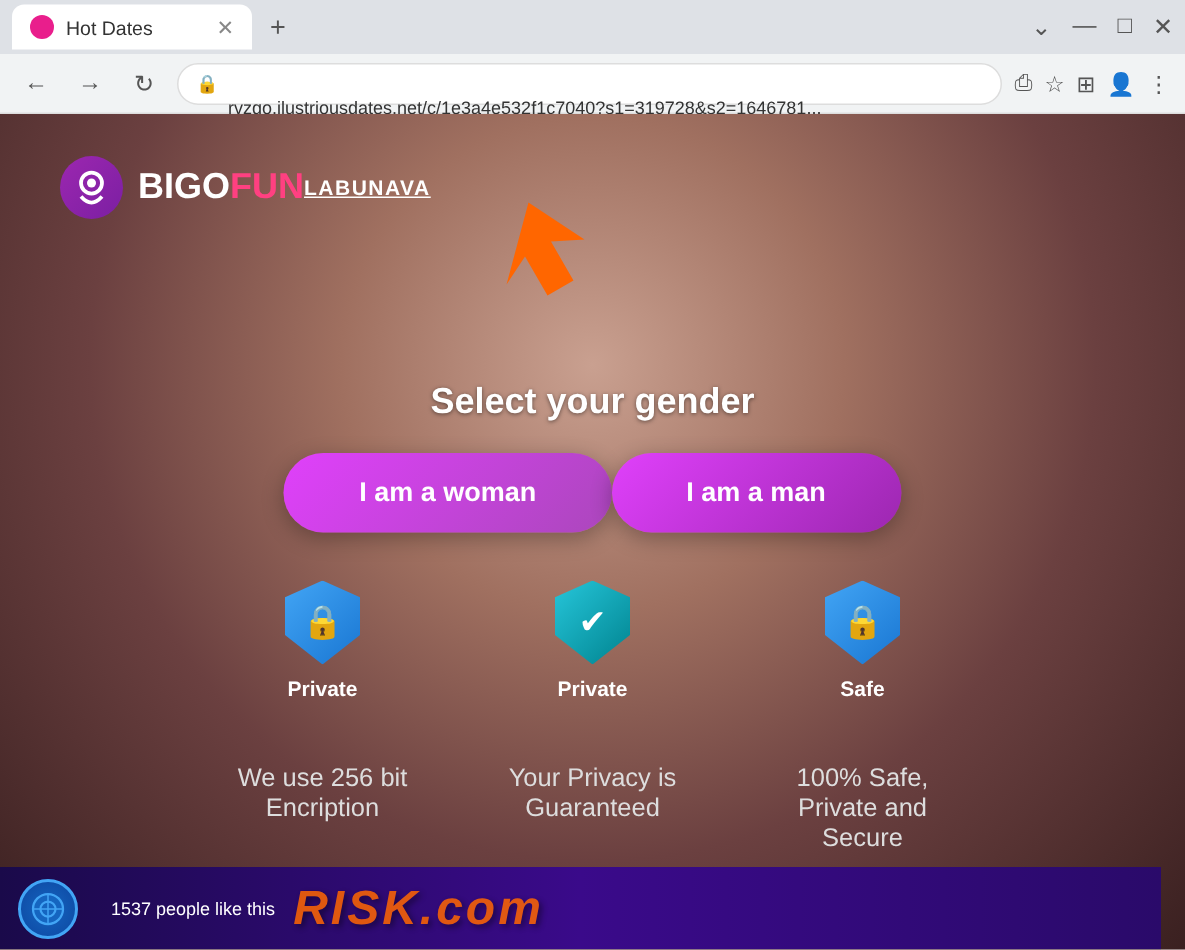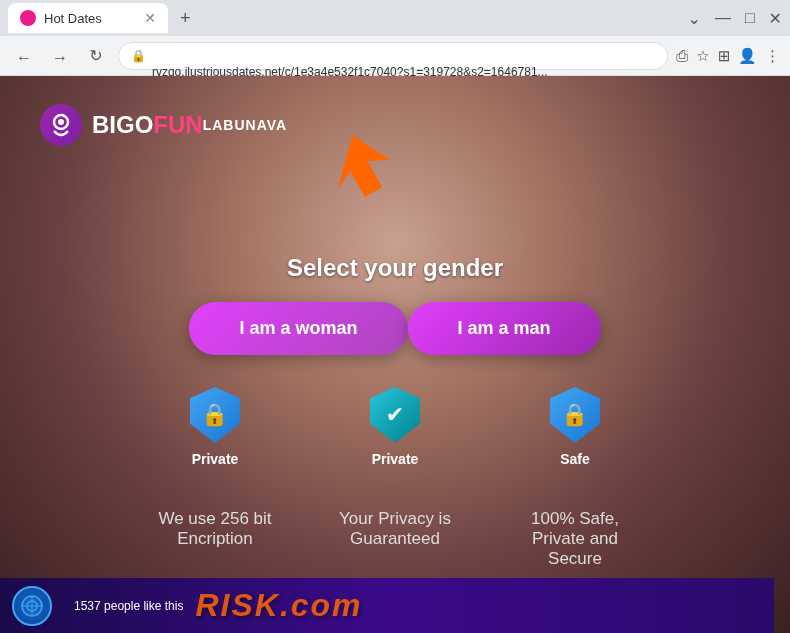--- a/index.html
+++ b/index.html
@@ -63,21 +63,21 @@
     .logo-icon {
       width: 42px; height: 42px;
       background: linear-gradient(135deg, #9c27b0, #7b1fa2);
       border-radius: 50%;
       display: flex; align-items: center; justify-content: center;
       color: white; font-size: 20px;
     }
     .logo-text { font-size: 24px; font-weight: 700; }
     .logo-bigo { color: white; }
     .logo-fun { color: #ff4081; }
-    .nav-link { color: white; font-size: 14px; font-weight: 600; letter-spacing: 1px; }
+    .nav-link { color: white; font-size: 14px; font-weight: 600; letter-spacing: 1px; text-decoration: underline; }
 
     
     .arrow-pointer {
       position: absolute;
       top: 55px; left: 310px;
       z-index: 10;
       width: 80px; height: 80px;
     }
 
     

